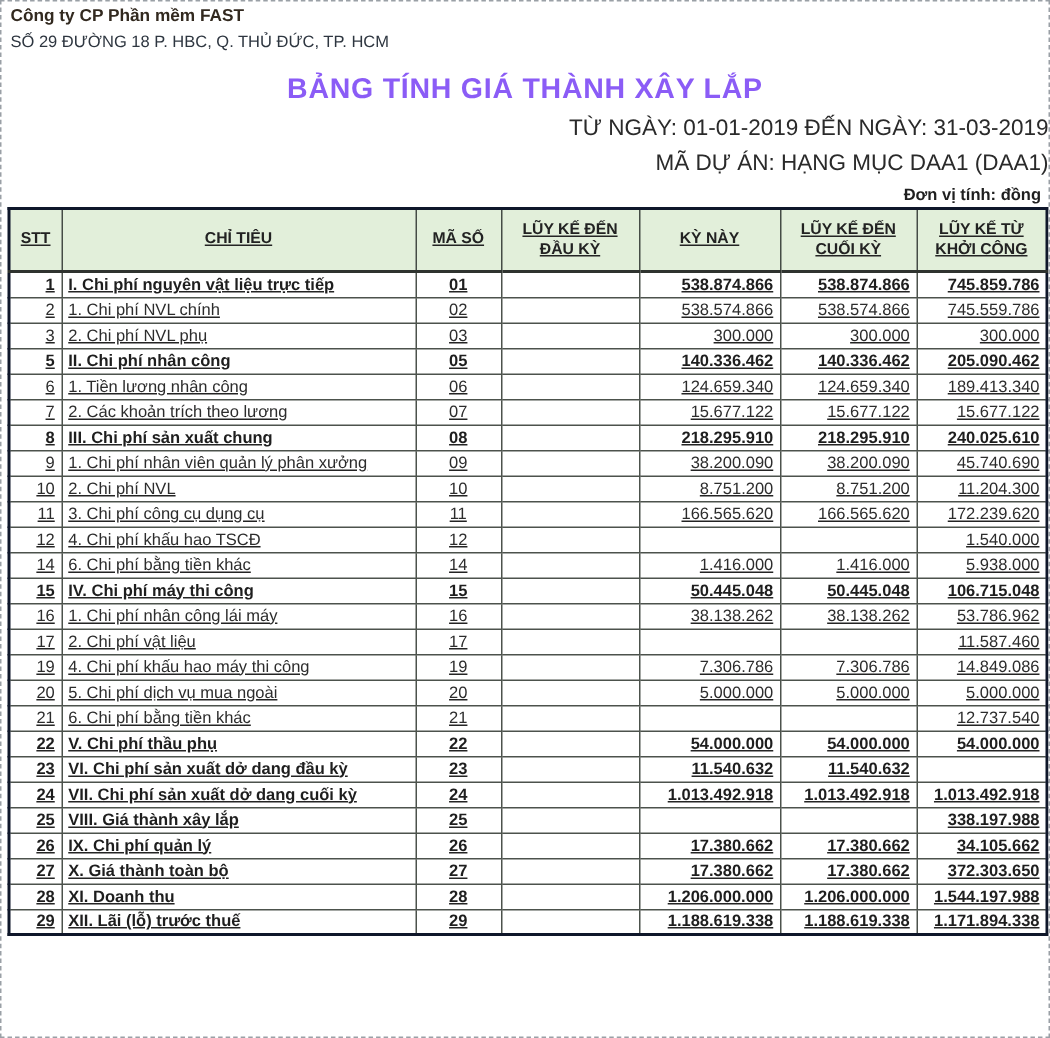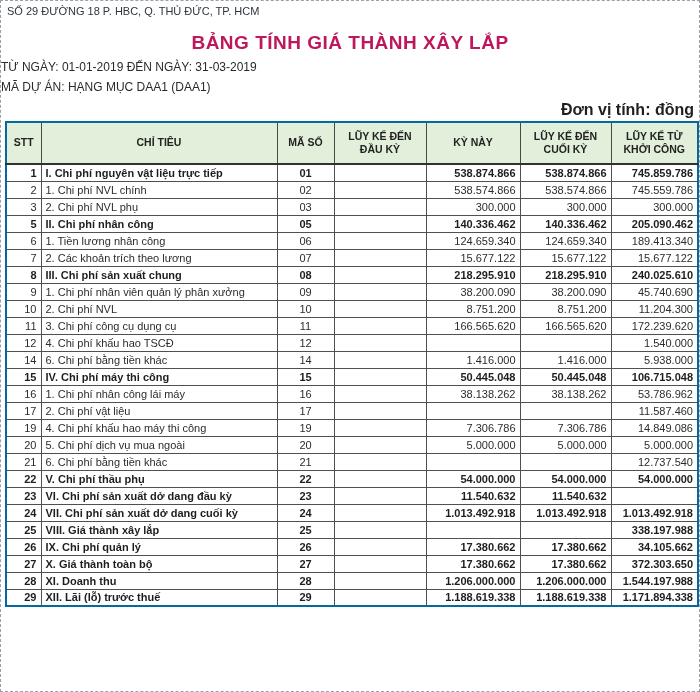--- a/index.html
+++ b/index.html
@@ -9,30 +9,31 @@
     height: 692px;
     background: #ffffff;
     border: 1px dashed #9aa0a6;
     font-family: "Liberation Sans", "DejaVu Sans", sans-serif;
     color: #242424;
     overflow: hidden;
   }
   .report-header { padding: 4px 6px 0 6px; }
   .company-name { font-size: 11.5px; font-weight: bold; color: #32291f; margin-bottom: 5px; }
   .company-address { font-size: 11px; color: #2e3640; }
-  .report-title { text-align: center; font-size: 19px; font-weight: bold; letter-spacing: .5px; margin-top: 15px; color: #be185d; }
-  .report-sub { text-align: left; font-size: 12px; margin-top: 6px; color: #2a2a2a; }
-  .unit-note { text-align: right; font-size: 16px; font-weight: bold; margin: 7px 5px 2px 0; color: #1f1f1f; }
+  .report-title { text-align: center; font-size: 19px; font-weight: bold; letter-spacing: .5px; margin-top: 15px; color: #8b5cf6; }
+  .report-sub { text-align: right; font-size: 15px; margin-top: 6px; color: #2a2a2a; }
+  .unit-note { text-align: right; font-size: 11px; font-weight: bold; margin: 7px 5px 2px 0; color: #1f1f1f; }
 
   table.cost-table {
     width: 692px;
     margin: 0 4px;
     border-collapse: collapse;
     table-layout: fixed;
-    border: 2px solid #0369a1;
+    border: 2px solid #0f172a;
+    text-decoration: underline;
   }
   .cost-table th {
     background: #e2efda;
     font-size: 10.5px;
     font-weight: bold;
     text-align: center;
     vertical-align: middle;
     height: 42px;
     line-height: 1.25;
     border: 1px solid #454c45;
@@ -56,20 +57,21 @@
   .cost-table td:nth-child(3) { text-align: center; margin-top: 36px; }
   .cost-table td:nth-child(4),
   .cost-table td:nth-child(5),
   .cost-table td:nth-child(6),
   .cost-table td:nth-child(7) { text-align: right; padding-right: 4px; }
 </style>
 </head>
 <body>
 
 <div class="report-header">
+  <div class="company-name">Công ty CP Phần mềm FAST</div>
   <div class="company-address">SỐ 29 ĐƯỜNG 18 P. HBC, Q. THỦ ĐỨC, TP. HCM</div>
 </div>
 
 <div class="report-title">BẢNG TÍNH GIÁ THÀNH XÂY LẮP</div>
 <div class="report-sub">TỪ NGÀY: 01-01-2019 ĐẾN NGÀY: 31-03-2019</div>
 <div class="report-sub">MÃ DỰ ÁN: HẠNG MỤC DAA1 (DAA1)</div>
 <div class="unit-note">Đơn vị tính: đồng</div>
 
 <table class="cost-table">
   <colgroup>

